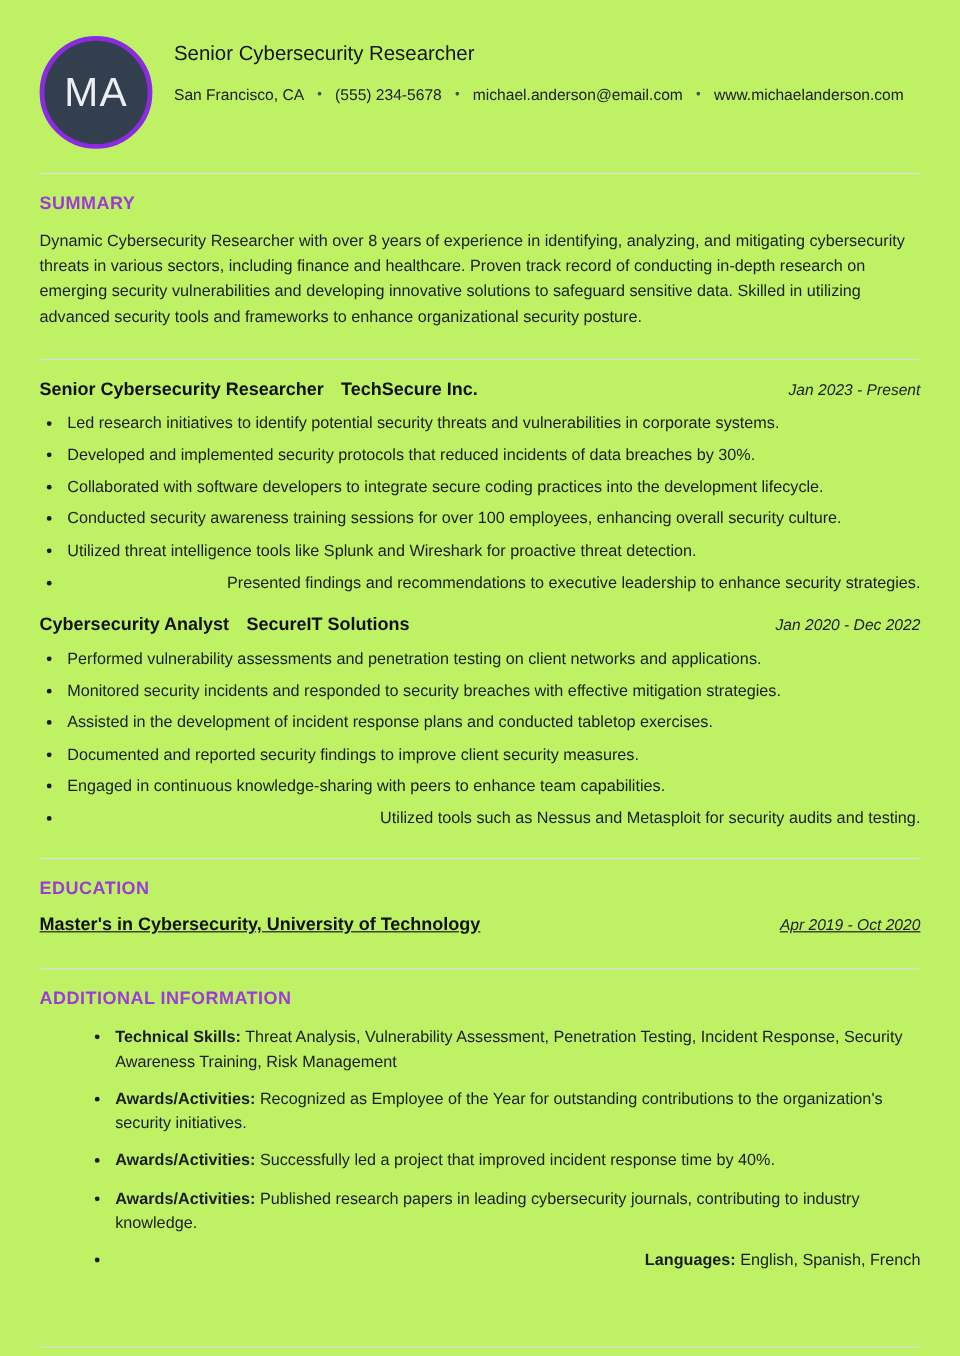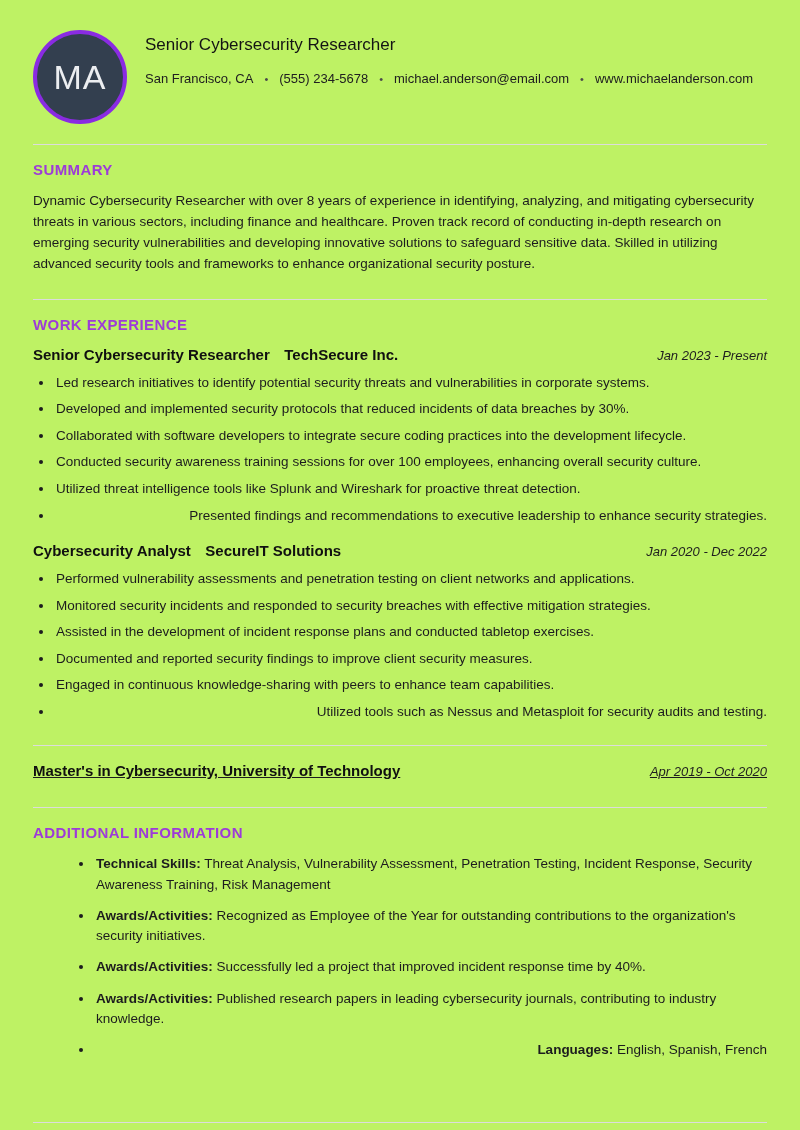--- a/index.html
+++ b/index.html
@@ -101,21 +101,20 @@
       </div>
     </div>
   </header>
 
   <section class="section">
     <h2>SUMMARY</h2>
     <p class="body-text">Dynamic Cybersecurity Researcher with over 8 years of experience in identifying, analyzing, and mitigating cybersecurity threats in various sectors, including finance and healthcare. Proven track record of conducting in-depth research on emerging security vulnerabilities and developing innovative solutions to safeguard sensitive data. Skilled in utilizing advanced security tools and frameworks to enhance organizational security posture.</p>
   </section>
 
   <section class="section">
-    <h2>WORK EXPERIENCE</h2>
 
     <div class="job">
       <div class="entry-header">
         <div>
           <span class="entry-title">Senior Cybersecurity Researcher</span>
           <span class="entry-company">TechSecure Inc.</span>
         </div>
         <span class="entry-dates">Jan 2023 - Present</span>
       </div>
       <ul class="bullets">
@@ -153,20 +152,21 @@
           <li>Documented and reported security findings to improve client security measures.</li>
 
           <li>Engaged in continuous knowledge-sharing with peers to enhance team capabilities.</li>
 
           <li>Utilized tools such as Nessus and Metasploit for security audits and testing.</li>
         </ul>
     </div>
   </section>
 
   <section class="section education">
+    <h2>EDUCATION</h2>
     <div class="entry-header">
       <span class="entry-title">Master's in Cybersecurity, University of Technology</span>
       <span class="entry-dates">Apr 2019 - Oct 2020</span>
     </div>
   </section>
 
   <section class="section additional">
     <h2>ADDITIONAL INFORMATION</h2>
     <ul class="bullets">
 

